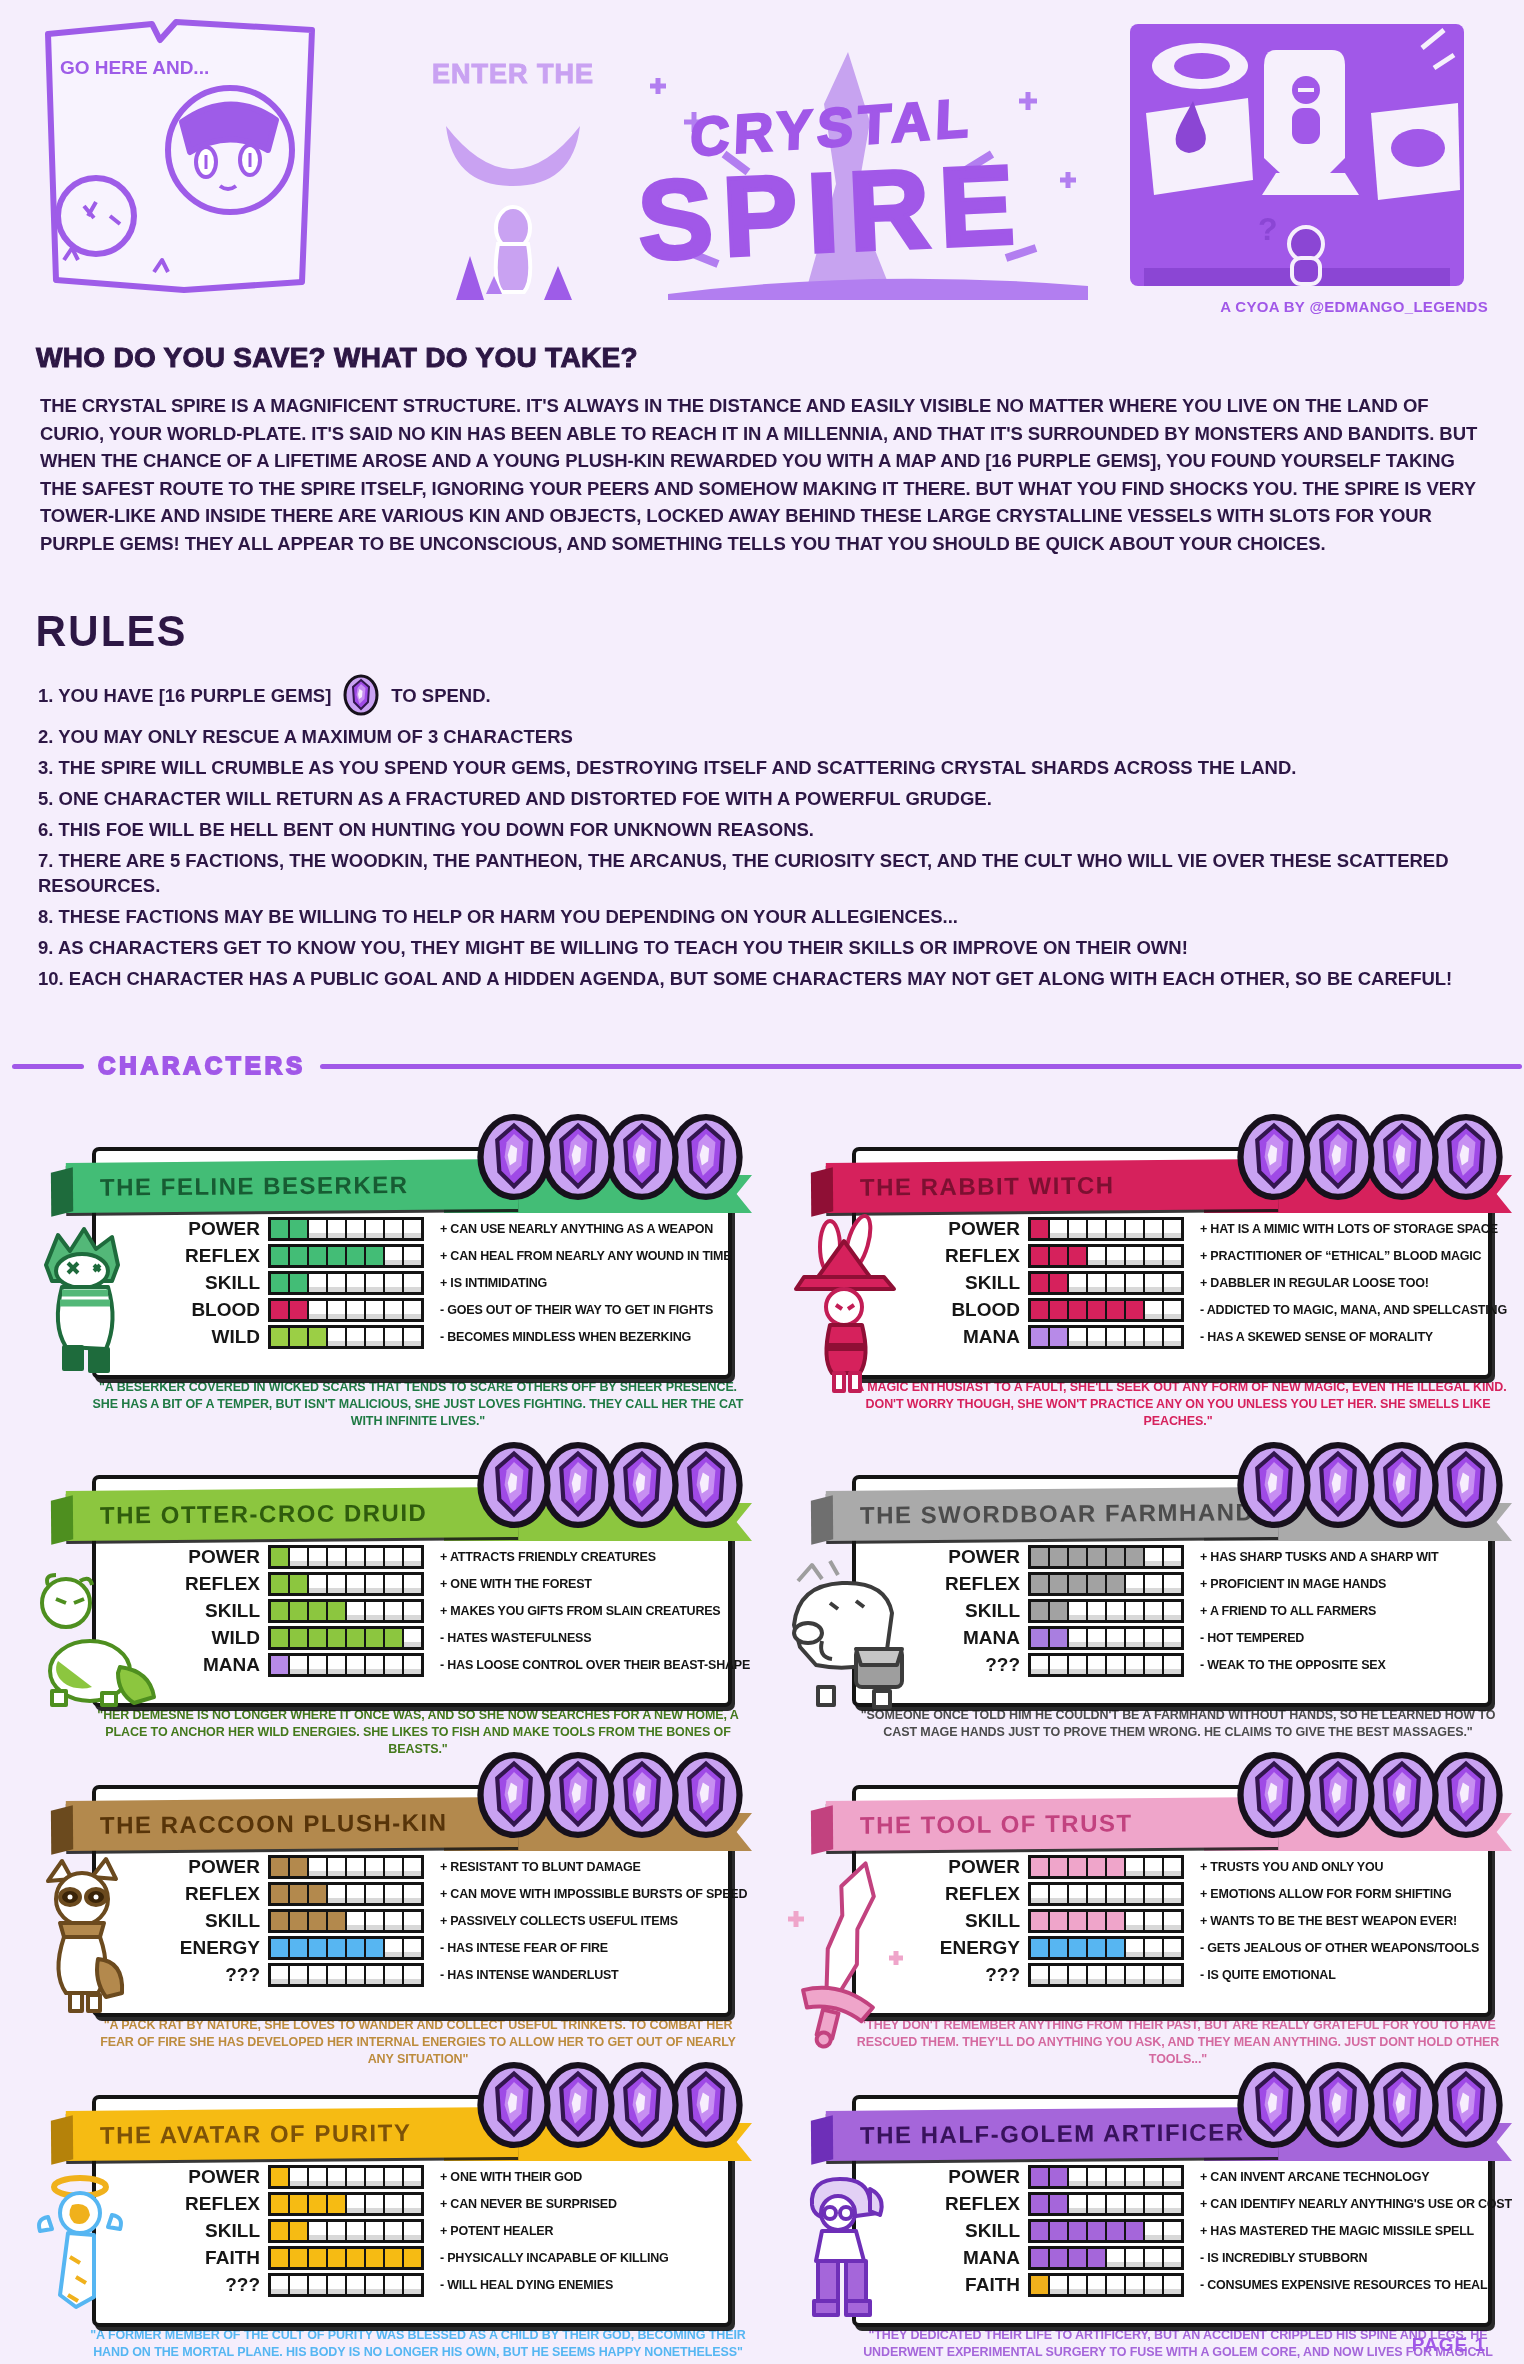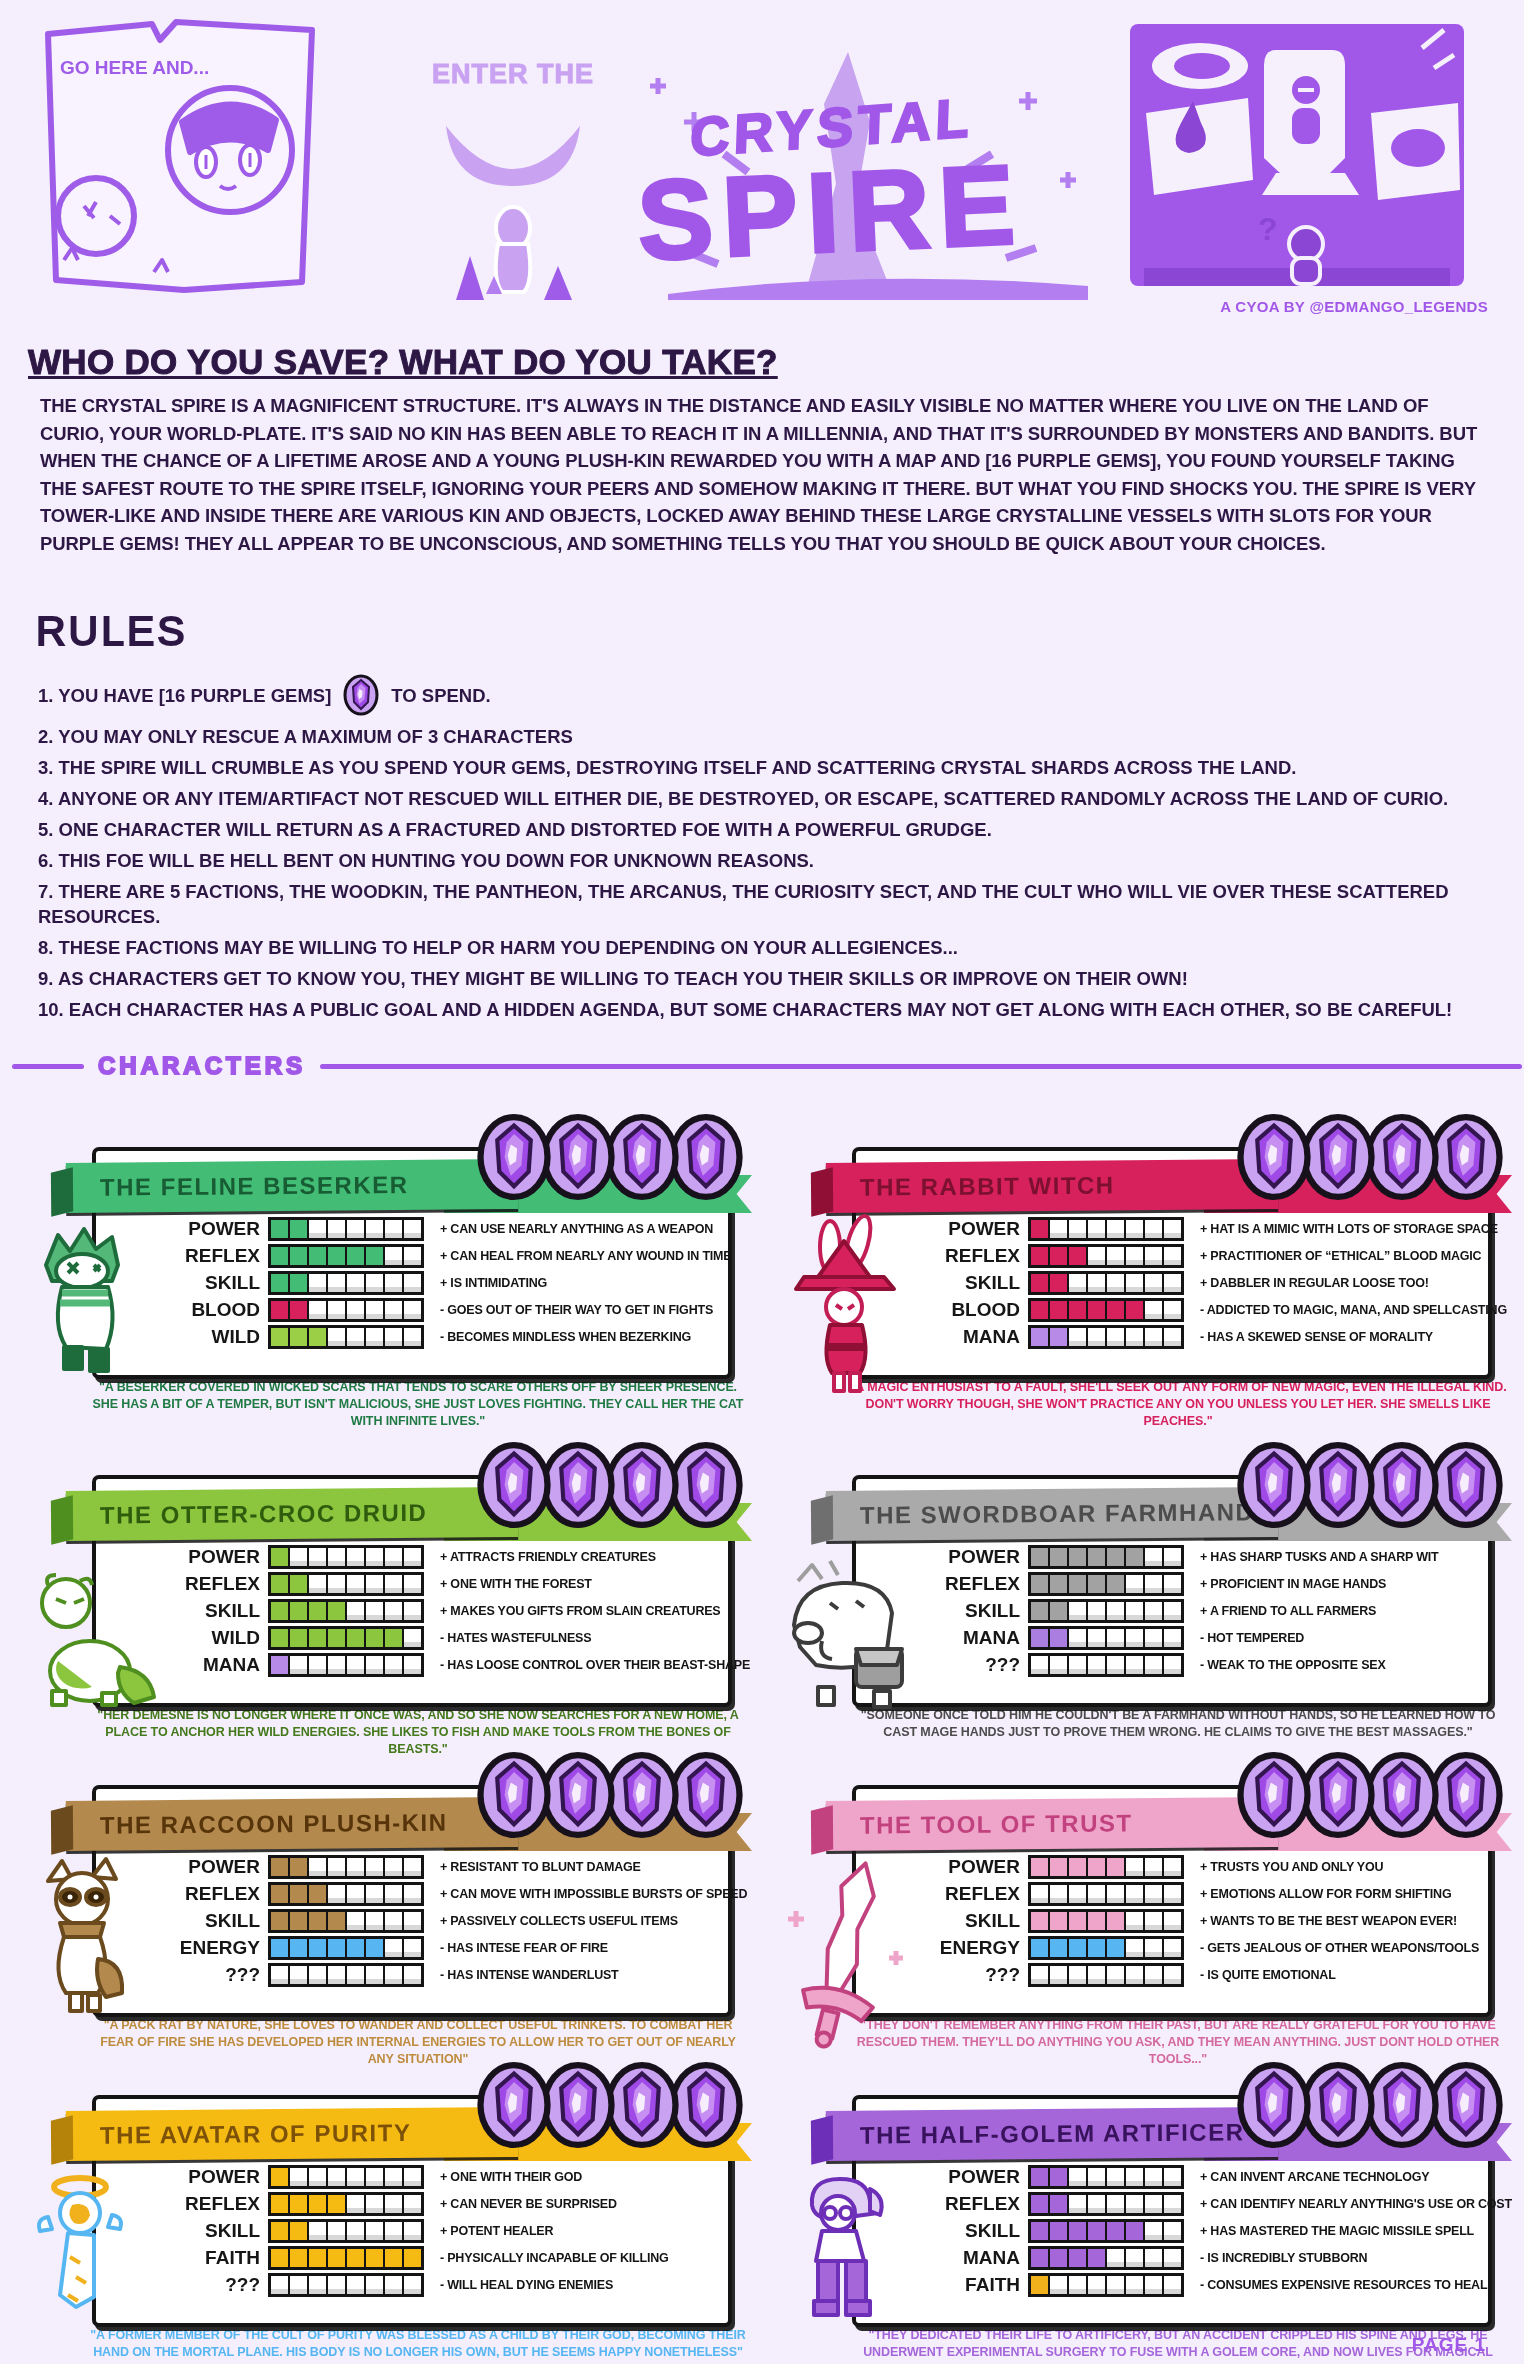--- a/index.html
+++ b/index.html
@@ -13,22 +13,22 @@
   .enter-fig{position:absolute;left:428px;top:118px;width:170px;height:185px;}
   .logo{position:absolute;left:598px;top:52px;width:524px;height:252px;}
   .logo svg.bg{position:absolute;inset:0;}
   .logo-l1{position:absolute;left:92px;top:44px;font-size:54px;font-weight:900;color:#a158e8;
            letter-spacing:5px;-webkit-text-stroke:2.5px #a158e8;transform:rotate(-4deg) skewX(-6deg);}
   .logo-l2{position:absolute;left:40px;top:96px;font-size:112px;font-weight:900;color:#a158e8;
            letter-spacing:10px;-webkit-text-stroke:4px #a158e8;transform:rotate(-2.5deg);}
   .hdr-scene{position:absolute;left:1126px;top:18px;width:342px;height:276px;}
   .credit{position:absolute;right:36px;top:298px;font-size:15px;font-weight:900;color:#a158e8;letter-spacing:.3px;}
   
-  .h1{position:absolute;left:28px;top:342px;font-size:35px;font-weight:900;
-      -webkit-text-stroke:1px #2d1745;letter-spacing:.3px;text-decoration:underline;}
+  .h1{position:absolute;left:36px;top:342px;font-size:28px;font-weight:900;
+      -webkit-text-stroke:1px #2d1745;letter-spacing:.3px;}
   .intro-body{position:absolute;left:40px;top:392px;width:1452px;font-size:18.5px;font-weight:700;
               line-height:27.5px;letter-spacing:-.1px;}
   
   .rules-h{position:absolute;left:36px;top:608px;font-size:41px;font-weight:400;letter-spacing:3px;
            -webkit-text-stroke:2px #2d1745;}
   .rules{position:absolute;left:38px;top:672px;width:1470px;list-style:none;margin:0;padding:0;
          font-size:18.5px;font-weight:700;}
   .rules li{margin-bottom:6px;line-height:25px;}
   .rules li.first{display:flex;align-items:center;gap:9px;height:46px;}
   .rule-gem{width:42px;height:42px;flex:0 0 auto;}
@@ -146,21 +146,20 @@
         <span class="rule-gem"><svg viewBox="0 0 72 84">
             <ellipse cx="36" cy="42" rx="32" ry="38" fill="#c9a2f2" stroke="#17111c" stroke-width="6"></ellipse>
             <polygon points="36,12 52,26 50,56 36,70 22,56 20,26" fill="#9f4ae6" stroke="#33164f" stroke-width="4"></polygon>
             <polygon points="36,20 45,28 43,50 33,60 27,42 29,28" fill="#c78ff2"></polygon>
             <polygon points="33,30 39,34 38,46 32,50 30,40" fill="#fff" opacity="0.85"></polygon>
           </svg></span>
         <span>TO SPEND.</span>
       </li>
       <li>2. YOU MAY ONLY RESCUE A MAXIMUM OF 3 CHARACTERS</li>
       <li>3. THE SPIRE WILL CRUMBLE AS YOU SPEND YOUR GEMS, DESTROYING ITSELF AND SCATTERING CRYSTAL SHARDS ACROSS THE LAND.</li>
-      <li>4. ANYONE OR ANY ITEM/ARTIFACT NOT RESCUED WILL EITHER DIE, BE DESTROYED, OR ESCAPE, SCATTERED RANDOMLY ACROSS THE LAND OF CURIO.</li>
       <li>5. ONE CHARACTER WILL RETURN AS A FRACTURED AND DISTORTED FOE WITH A POWERFUL GRUDGE.</li>
       <li>6. THIS FOE WILL BE HELL BENT ON HUNTING YOU DOWN FOR UNKNOWN REASONS.</li>
       <li>7. THERE ARE 5 FACTIONS, THE WOODKIN, THE PANTHEON, THE ARCANUS, THE CURIOSITY SECT, AND THE CULT WHO WILL VIE OVER THESE SCATTERED RESOURCES.</li>
       <li>8. THESE FACTIONS MAY BE WILLING TO HELP OR HARM YOU DEPENDING ON YOUR ALLEGIENCES...</li>
       <li>9. AS CHARACTERS GET TO KNOW YOU, THEY MIGHT BE WILLING TO TEACH YOU THEIR SKILLS OR IMPROVE ON THEIR OWN!</li>
       <li>10. EACH CHARACTER HAS A PUBLIC GOAL AND A HIDDEN AGENDA, BUT SOME CHARACTERS MAY NOT GET ALONG WITH EACH OTHER, SO BE CAREFUL!</li>
     </ul>
 
   <div class="chars-h">
     <div class="dash"></div>

